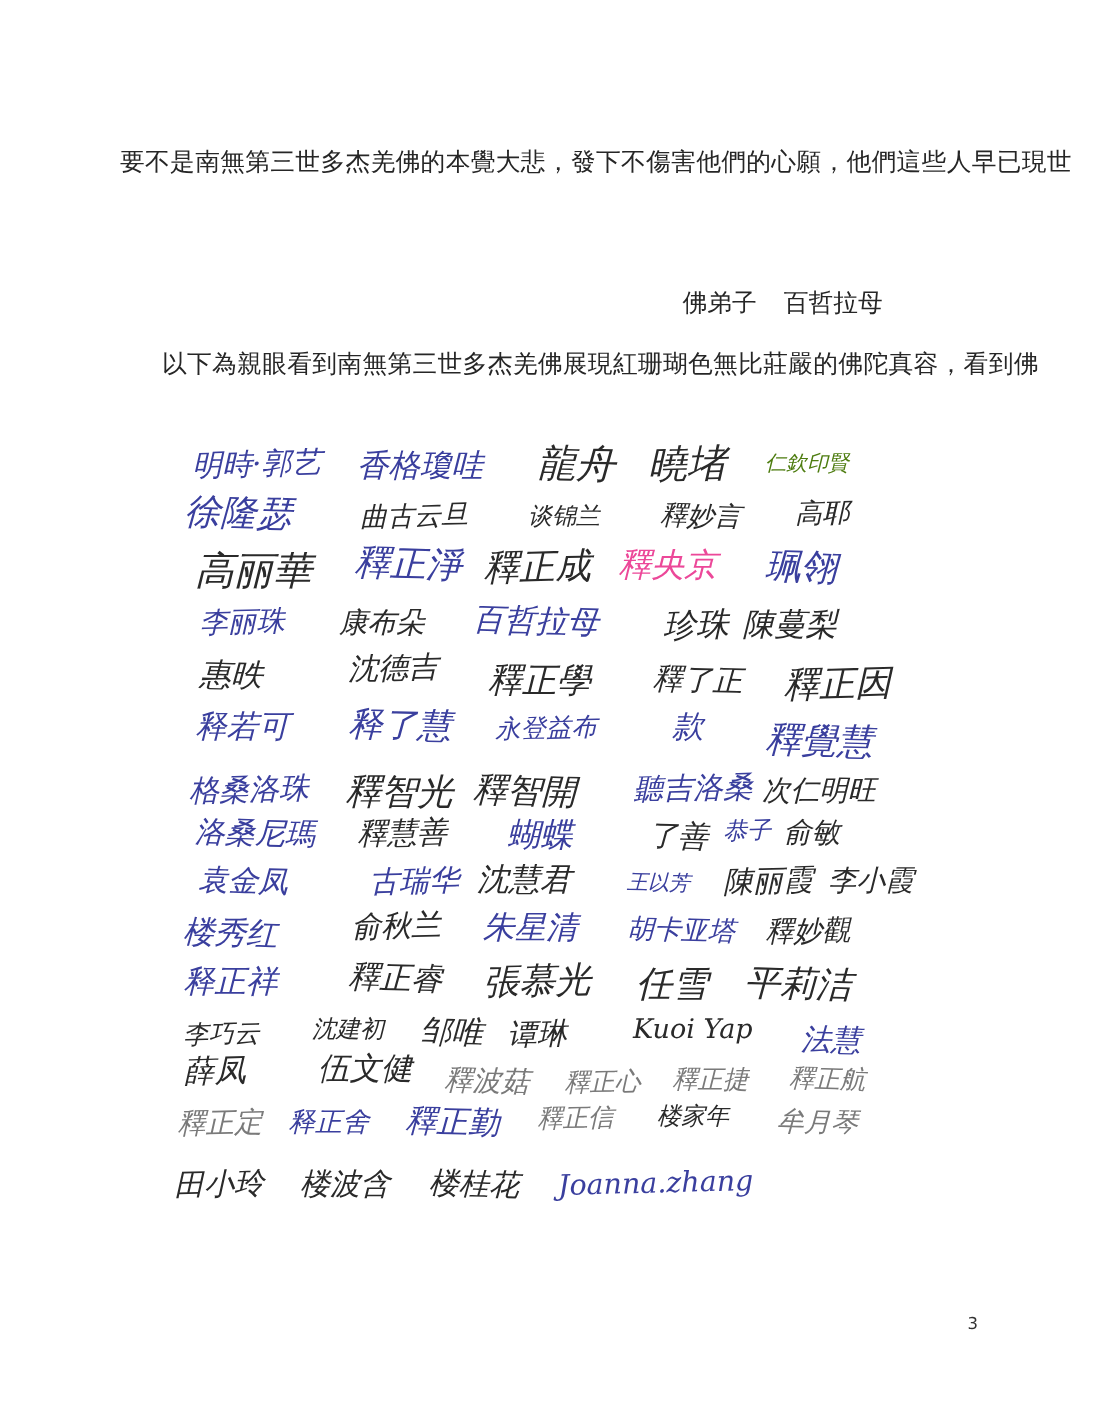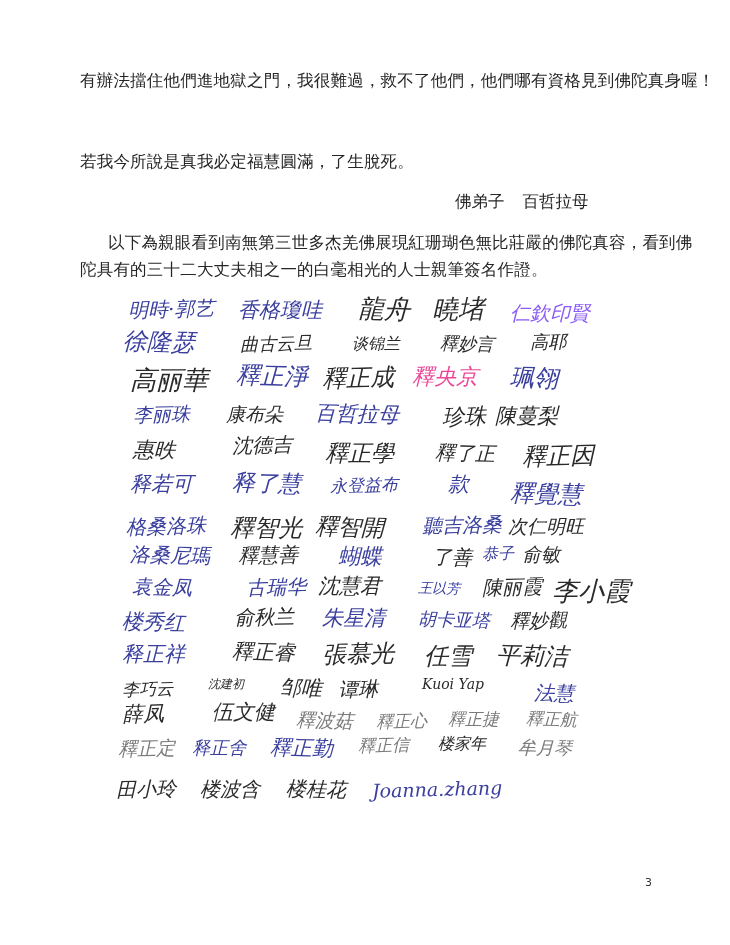--- a/index.html
+++ b/index.html
@@ -15,36 +15,34 @@
   .blue { color: #3a3f9e; }
   .black { color: #2a2a2a; }
   .grey { color: #7a7a7a; }
   .pagenum { position: absolute; left: 645px; top: 876px; font-size: 11px; color: #333; }
 </style>
 </head>
 <body>
 
 <div class="page">
 
-  <div class="line" style="top:70px;">有辦法擋住他們進地獄之門，我很難過，救不了他們，他們哪有資格見到佛陀真身喔！</div>
-  <div class="line" style="top:151px;">若我今所說是真我必定福慧圓滿，了生脫死。</div>
+  <div class="line" style="top:97px;">要不是南無第三世多杰羌佛的本覺大悲，發下不傷害他們的心願，他們這些人早已現世</div>
 
   <div class="sig-line">
     <span>佛弟子</span><span class="gap"></span><span>百哲拉母</span>
   </div>
 
   <div class="line indent" style="top:232px;">以下為親眼看到南無第三世多杰羌佛展現紅珊瑚色無比莊嚴的佛陀真容，看到佛</div>
-  <div class="line" style="top:259px;">陀具有的三十二大丈夫相之一的白毫相光的人士親筆簽名作證。</div>
 
   <div class="sigs" id="sigs">
       <div class="sig blue" style="left: 128px; top: 296px; font-size: 20px; color: rgb(58, 63, 158); transform: rotate(-1.5deg);">明時·郭艺</div>
       <div class="sig blue" style="left: 238px; top: 296px; font-size: 21px; color: rgb(58, 63, 158); transform: rotate(0deg);">香格瓊哇</div>
       <div class="sig black" style="left: 358px; top: 292px; font-size: 26px; color: rgb(42, 42, 42); transform: rotate(1.5deg);">龍舟</div>
       <div class="sig black" style="left: 432px; top: 292px; font-size: 26px; color: rgb(42, 42, 42); transform: rotate(-1.5deg);">曉堵</div>
-      <div class="sig black" style="left: 510px; top: 300px; font-size: 20px; color: #8b5cf6; transform: rotate(0deg); font-family: Liberation Serif, serif;">仁欽印賢</div>
+      <div class="sig black" style="left: 510px; top: 300px; font-size: 14px; color: #4d7c0f; transform: rotate(0deg); font-family: Liberation Serif, serif;">仁欽印賢</div>
       <div class="sig blue" style="left: 123px; top: 326px; font-size: 24px; color: rgb(58, 63, 158); transform: rotate(1.5deg);">徐隆瑟</div>
       <div class="sig black" style="left: 240px; top: 332px; font-size: 18px; color: rgb(42, 42, 42); transform: rotate(-1.5deg);">曲古云旦</div>
       <div class="sig black" style="left: 352px; top: 334px; font-size: 16px; color: rgb(42, 42, 42); transform: rotate(0deg); font-style: italic;">谈锦兰</div>
       <div class="sig black" style="left: 440px; top: 332px; font-size: 18px; color: rgb(42, 42, 42); transform: rotate(1.5deg);">釋妙言</div>
       <div class="sig black" style="left: 530px; top: 330px; font-size: 18px; color: rgb(42, 42, 42); transform: rotate(-1.5deg);">高耶</div>
       <div class="sig black" style="left: 130px; top: 363px; font-size: 26px; color: rgb(42, 42, 42); transform: rotate(0deg);">高丽華</div>
       <div class="sig blue" style="left: 236px; top: 360px; font-size: 24px; color: rgb(58, 63, 158); transform: rotate(1.5deg);">釋正淨</div>
       <div class="sig black" style="left: 322px; top: 362px; font-size: 24px; color: rgb(42, 42, 42); transform: rotate(-1.5deg);">釋正成</div>
       <div class="sig black" style="left: 412px; top: 362px; font-size: 22px; color: #ec4899; transform: rotate(0deg);">釋央京</div>
       <div class="sig blue" style="left: 510px; top: 362px; font-size: 24px; color: rgb(58, 63, 158); transform: rotate(1.5deg);">珮翎</div>
@@ -72,36 +70,36 @@
       <div class="sig black" style="left: 238px; top: 542px; font-size: 20px; color: rgb(42, 42, 42); transform: rotate(-1.5deg);">釋慧善</div>
       <div class="sig blue" style="left: 338px; top: 542px; font-size: 22px; color: rgb(58, 63, 158); transform: rotate(0deg);">蝴蝶</div>
       <div class="sig black" style="left: 432px; top: 544px; font-size: 20px; color: rgb(42, 42, 42); transform: rotate(1.5deg);">了善</div>
       <div class="sig blue" style="left: 482px; top: 544px; font-size: 16px; color: rgb(58, 63, 158); transform: rotate(-1.5deg);">恭子</div>
       <div class="sig black" style="left: 522px; top: 542px; font-size: 19px; color: rgb(42, 42, 42); transform: rotate(0deg);">俞敏</div>
       <div class="sig blue" style="left: 132px; top: 574px; font-size: 20px; color: rgb(58, 63, 158); transform: rotate(1.5deg);">袁金凤</div>
       <div class="sig blue" style="left: 246px; top: 574px; font-size: 20px; color: rgb(58, 63, 158); transform: rotate(-1.5deg);">古瑞华</div>
       <div class="sig black" style="left: 318px; top: 572px; font-size: 21px; color: rgb(42, 42, 42); transform: rotate(0deg);">沈慧君</div>
       <div class="sig blue" style="left: 418px; top: 580px; font-size: 14px; color: rgb(58, 63, 158); transform: rotate(1.5deg);">王以芳</div>
       <div class="sig black" style="left: 482px; top: 574px; font-size: 20px; color: rgb(42, 42, 42); transform: rotate(-1.5deg);">陳丽霞</div>
-      <div class="sig black" style="left: 552px; top: 574px; font-size: 26px; color: rgb(42, 42, 42); transform: rotate(0deg);">李小霞</div>
+      <div class="sig black" style="left: 552px; top: 574px; font-size: 19px; color: rgb(42, 42, 42); transform: rotate(0deg);">李小霞</div>
       <div class="sig blue" style="left: 122px; top: 608px; font-size: 21px; color: rgb(58, 63, 158); transform: rotate(1.5deg);">楼秀红</div>
       <div class="sig black" style="left: 234px; top: 604px; font-size: 20px; color: rgb(42, 42, 42); transform: rotate(-1.5deg);">俞秋兰</div>
       <div class="sig blue" style="left: 322px; top: 604px; font-size: 21px; color: rgb(58, 63, 158); transform: rotate(0deg);">朱星清</div>
       <div class="sig blue" style="left: 418px; top: 608px; font-size: 18px; color: rgb(58, 63, 158); transform: rotate(1.5deg);">胡卡亚塔</div>
       <div class="sig black" style="left: 510px; top: 608px; font-size: 19px; color: rgb(42, 42, 42); transform: rotate(-1.5deg);">釋妙觀</div>
       <div class="sig blue" style="left: 122px; top: 640px; font-size: 21px; color: rgb(58, 63, 158); transform: rotate(0deg);">释正祥</div>
       <div class="sig black" style="left: 232px; top: 638px; font-size: 21px; color: rgb(42, 42, 42); transform: rotate(1.5deg);">釋正睿</div>
       <div class="sig black" style="left: 322px; top: 638px; font-size: 24px; color: rgb(42, 42, 42); transform: rotate(-1.5deg);">張慕光</div>
       <div class="sig black" style="left: 424px; top: 640px; font-size: 24px; color: rgb(42, 42, 42); transform: rotate(0deg);">任雪</div>
       <div class="sig black" style="left: 496px; top: 640px; font-size: 24px; color: rgb(42, 42, 42); transform: rotate(1.5deg);">平莉洁</div>
       <div class="sig black" style="left: 122px; top: 678px; font-size: 17px; color: rgb(42, 42, 42); transform: rotate(-1.5deg);">李巧云</div>
-      <div class="sig black" style="left: 208px; top: 676px; font-size: 12px; color: rgb(42, 42, 42); transform: rotate(0deg);">沈建初</div>
+      <div class="sig black" style="left: 208px; top: 676px; font-size: 16px; color: rgb(42, 42, 42); transform: rotate(0deg);">沈建初</div>
       <div class="sig black" style="left: 280px; top: 674px; font-size: 21px; color: rgb(42, 42, 42); transform: rotate(1.5deg);">邹唯</div>
       <div class="sig black" style="left: 338px; top: 676px; font-size: 20px; color: rgb(42, 42, 42); transform: rotate(-1.5deg);">谭琳</div>
-      <div class="sig black" style="left: 422px; top: 676px; font-size: 14px; color: rgb(42, 42, 42); transform: rotate(0deg); font-style: italic;">Kuoi Yap</div>
+      <div class="sig black" style="left: 422px; top: 676px; font-size: 18px; color: rgb(42, 42, 42); transform: rotate(0deg); font-style: italic;">Kuoi Yap</div>
       <div class="sig blue" style="left: 534px; top: 680px; font-size: 20px; color: rgb(58, 63, 158); transform: rotate(1.5deg);">法慧</div>
       <div class="sig black" style="left: 122px; top: 700px; font-size: 21px; color: rgb(42, 42, 42); transform: rotate(-1.5deg);">薛凤</div>
       <div class="sig black" style="left: 212px; top: 698px; font-size: 21px; color: rgb(42, 42, 42); transform: rotate(0deg);">伍文健</div>
       <div class="sig grey" style="left: 296px; top: 708px; font-size: 19px; color: rgb(122, 122, 122); transform: rotate(1.5deg);">釋波菇</div>
       <div class="sig grey" style="left: 376px; top: 710px; font-size: 17px; color: rgb(122, 122, 122); transform: rotate(-1.5deg);">釋正心</div>
       <div class="sig grey" style="left: 448px; top: 708px; font-size: 17px; color: rgb(122, 122, 122); transform: rotate(0deg);">釋正捷</div>
       <div class="sig grey" style="left: 526px; top: 708px; font-size: 17px; color: rgb(122, 122, 122); transform: rotate(1.5deg);">釋正航</div>
       <div class="sig grey" style="left: 118px; top: 736px; font-size: 19px; color: rgb(122, 122, 122); transform: rotate(-1.5deg);">釋正定</div>
       <div class="sig blue" style="left: 192px; top: 736px; font-size: 18px; color: rgb(58, 63, 158); transform: rotate(0deg);">释正舍</div>
       <div class="sig blue" style="left: 270px; top: 734px; font-size: 21px; color: rgb(58, 63, 158); transform: rotate(1.5deg);">釋正勤</div>

